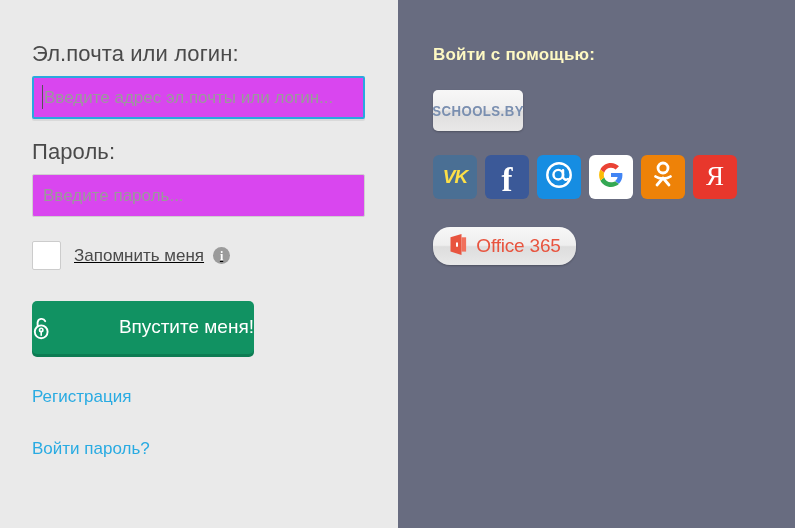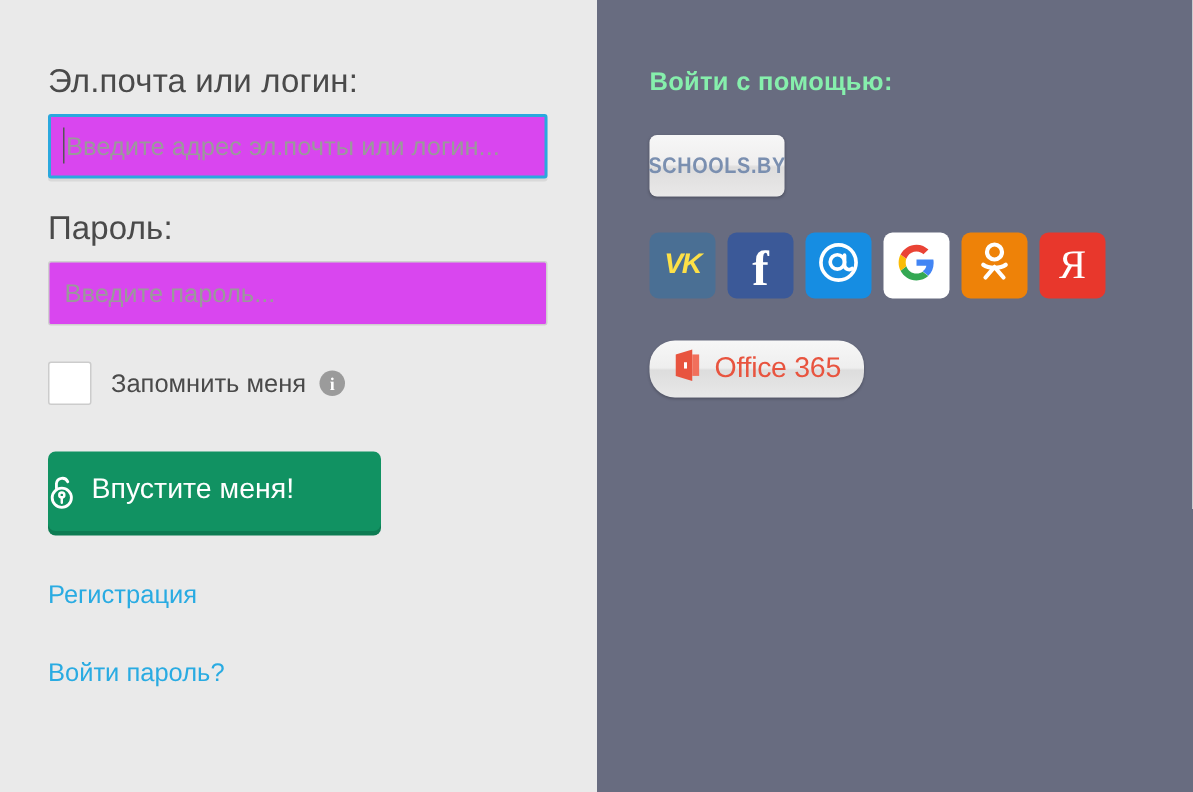--- a/index.html
+++ b/index.html
@@ -69,20 +69,21 @@
     height: 24px;
     background: #555;
   }
   .spacer-23 { height: 22px; }
 
   
   .remember-row {
     display: flex;
     align-items: center;
     margin-top: 24px;
+    text-decoration: underline;
   }
   .checkbox {
     width: 29px;
     height: 29px;
     background: #ffffff;
     border: 1px solid #cccccc;
     border-radius: 2px;
     box-sizing: border-box;
     flex: 0 0 auto;
   }
@@ -114,21 +115,21 @@
     height: 53px;
     background: #119262;
     border: none;
     border-radius: 5px;
     box-shadow: 0 3px 0 0 #0d7c53;
     color: #ffffff;
     font-size: 19px;
     font-family: "Liberation Sans", sans-serif;
     display: flex;
     align-items: center;
-    justify-content: flex-start;
+    justify-content: space-between;
     cursor: pointer;
     padding: 0;
   }
   .lock-icon {
     margin-right: 10px;
     display: inline-flex;
     align-items: center;
   }
   .btn-text { line-height: 1; position: relative; top: -1px; }
 
@@ -144,21 +145,21 @@
 
   
   .right-panel {
     flex: 1;
     height: 528px;
     background: #686c80;
     box-sizing: border-box;
     padding: 46px 0 0 35px;
   }
   .right-title {
-    color: #86efac;
+    color: #fef9c3;
     font-size: 17px;
     font-weight: bold;
     line-height: 1;
     margin-bottom: 27px;
     letter-spacing: 0.2px;
   }
   .schools-badge {
     width: 90px;
     height: 41px;
     border-radius: 5px;

